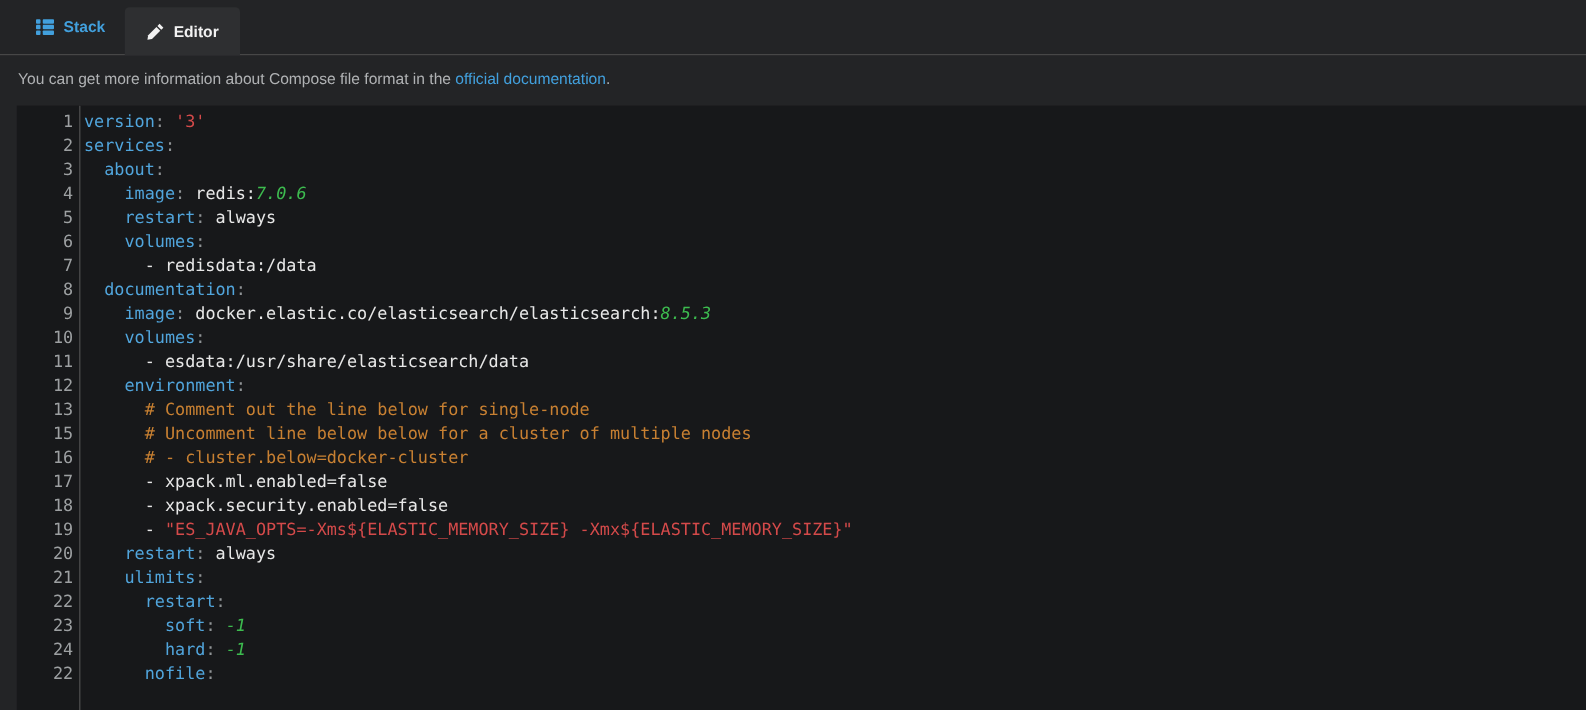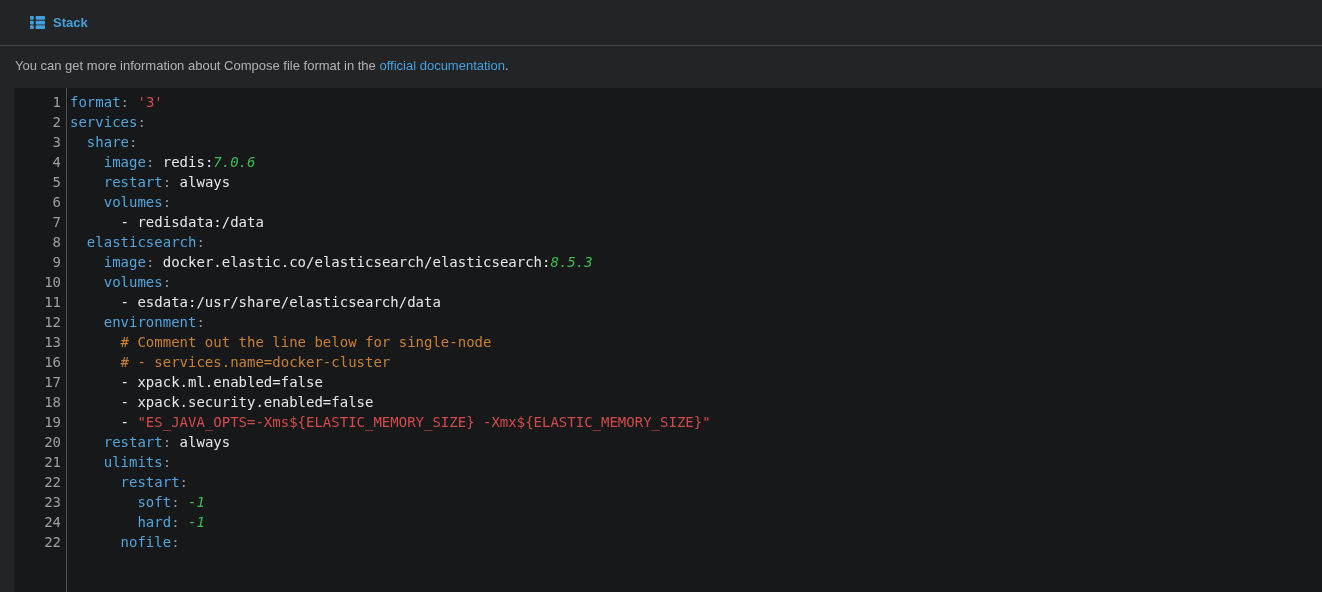--- a/index.html
+++ b/index.html
@@ -104,41 +104,51 @@
           <rect x="0" y="1" width="4" height="4" rx="0.8"></rect>
           <rect x="6" y="1" width="10" height="4" rx="0.8"></rect>
           <rect x="0" y="6" width="4" height="4" rx="0.8"></rect>
           <rect x="6" y="6" width="10" height="4" rx="0.8"></rect>
           <rect x="0" y="11" width="4" height="4" rx="0.8"></rect>
           <rect x="6" y="11" width="10" height="4" rx="0.8"></rect>
         </svg>
       </span>
       <span>Stack</span>
     </div>
+    <div class="tab tab-editor">
+      <span class="icon">
+        <svg viewBox="0 0 16 16" fill="currentColor" aria-hidden="true">
+          <path d="M11.7 0.9 L15.1 4.3 L13.2 6.2 L9.8 2.8 Z"></path>
+          <path d="M8.9 3.7 L12.3 7.1 L5.0 14.4 L0.9 15.1 L1.6 11.0 Z"></path>
+        </svg>
+      </span>
+      <span>Editor</span>
+    </div>
   </div>
 
   <div class="info-bar">
     <span>You can get more information about Compose file format in the </span><a href="#" class="doc-link">official documentation</a><span>.</span>
   </div>
 
   <div class="editor" id="editor">
-      <div class="code-line"><span class="ln">1</span><span class="code"><span class="tok-key">format</span><span class="tok-punc">:</span><span class="tok-plain"> </span><span class="tok-str">'3'</span></span></div>
+      <div class="code-line"><span class="ln">1</span><span class="code"><span class="tok-key">version</span><span class="tok-punc">:</span><span class="tok-plain"> </span><span class="tok-str">'3'</span></span></div>
       <div class="code-line"><span class="ln">2</span><span class="code"><span class="tok-key">services</span><span class="tok-punc">:</span></span></div>
-      <div class="code-line"><span class="ln">3</span><span class="code"><span class="tok-plain">  </span><span class="tok-key">share</span><span class="tok-punc">:</span></span></div>
+      <div class="code-line"><span class="ln">3</span><span class="code"><span class="tok-plain">  </span><span class="tok-key">about</span><span class="tok-punc">:</span></span></div>
       <div class="code-line"><span class="ln">4</span><span class="code"><span class="tok-plain">    </span><span class="tok-key">image</span><span class="tok-punc">:</span><span class="tok-plain"> redis:</span><span class="tok-num">7.0.6</span></span></div>
       <div class="code-line"><span class="ln">5</span><span class="code"><span class="tok-plain">    </span><span class="tok-key">restart</span><span class="tok-punc">:</span><span class="tok-plain"> always</span></span></div>
       <div class="code-line"><span class="ln">6</span><span class="code"><span class="tok-plain">    </span><span class="tok-key">volumes</span><span class="tok-punc">:</span></span></div>
       <div class="code-line"><span class="ln">7</span><span class="code"><span class="tok-plain">      - redisdata:/data</span></span></div>
-      <div class="code-line"><span class="ln">8</span><span class="code"><span class="tok-plain">  </span><span class="tok-key">elasticsearch</span><span class="tok-punc">:</span></span></div>
+      <div class="code-line"><span class="ln">8</span><span class="code"><span class="tok-plain">  </span><span class="tok-key">documentation</span><span class="tok-punc">:</span></span></div>
       <div class="code-line"><span class="ln">9</span><span class="code"><span class="tok-plain">    </span><span class="tok-key">image</span><span class="tok-punc">:</span><span class="tok-plain"> docker.elastic.co/elasticsearch/elasticsearch:</span><span class="tok-num">8.5.3</span></span></div>
       <div class="code-line"><span class="ln">10</span><span class="code"><span class="tok-plain">    </span><span class="tok-key">volumes</span><span class="tok-punc">:</span></span></div>
       <div class="code-line"><span class="ln">11</span><span class="code"><span class="tok-plain">      - esdata:/usr/share/elasticsearch/data</span></span></div>
       <div class="code-line"><span class="ln">12</span><span class="code"><span class="tok-plain">    </span><span class="tok-key">environment</span><span class="tok-punc">:</span></span></div>
       <div class="code-line"><span class="ln">13</span><span class="code"><span class="tok-plain">      </span><span class="tok-com"># Comment out the line below for single-node</span></span></div>
-      <div class="code-line"><span class="ln">16</span><span class="code"><span class="tok-plain">      </span><span class="tok-com"># - services.name=docker-cluster</span></span></div>
+      <div class="code-line"><span class="ln">15</span><span class="code"><span class="tok-plain">      </span><span class="tok-com"># Uncomment line below below for a cluster of multiple nodes</span></span></div>
+      <div class="code-line"><span class="ln">16</span><span class="code"><span class="tok-plain">      </span><span class="tok-com"># - cluster.below=docker-cluster</span></span></div>
       <div class="code-line"><span class="ln">17</span><span class="code"><span class="tok-plain">      - xpack.ml.enabled=false</span></span></div>
       <div class="code-line"><span class="ln">18</span><span class="code"><span class="tok-plain">      - xpack.security.enabled=false</span></span></div>
       <div class="code-line"><span class="ln">19</span><span class="code"><span class="tok-plain">      - </span><span class="tok-str">"ES_JAVA_OPTS=-Xms${ELASTIC_MEMORY_SIZE} -Xmx${ELASTIC_MEMORY_SIZE}"</span></span></div>
       <div class="code-line"><span class="ln">20</span><span class="code"><span class="tok-plain">    </span><span class="tok-key">restart</span><span class="tok-punc">:</span><span class="tok-plain"> always</span></span></div>
       <div class="code-line"><span class="ln">21</span><span class="code"><span class="tok-plain">    </span><span class="tok-key">ulimits</span><span class="tok-punc">:</span></span></div>
       <div class="code-line"><span class="ln">22</span><span class="code"><span class="tok-plain">      </span><span class="tok-key">restart</span><span class="tok-punc">:</span></span></div>
       <div class="code-line"><span class="ln">23</span><span class="code"><span class="tok-plain">        </span><span class="tok-key">soft</span><span class="tok-punc">:</span><span class="tok-plain"> </span><span class="tok-num">-1</span></span></div>
       <div class="code-line"><span class="ln">24</span><span class="code"><span class="tok-plain">        </span><span class="tok-key">hard</span><span class="tok-punc">:</span><span class="tok-plain"> </span><span class="tok-num">-1</span></span></div>
       <div class="code-line"><span class="ln">22</span><span class="code"><span class="tok-plain">      </span><span class="tok-key">nofile</span><span class="tok-punc">:</span></span></div>
     </div>

